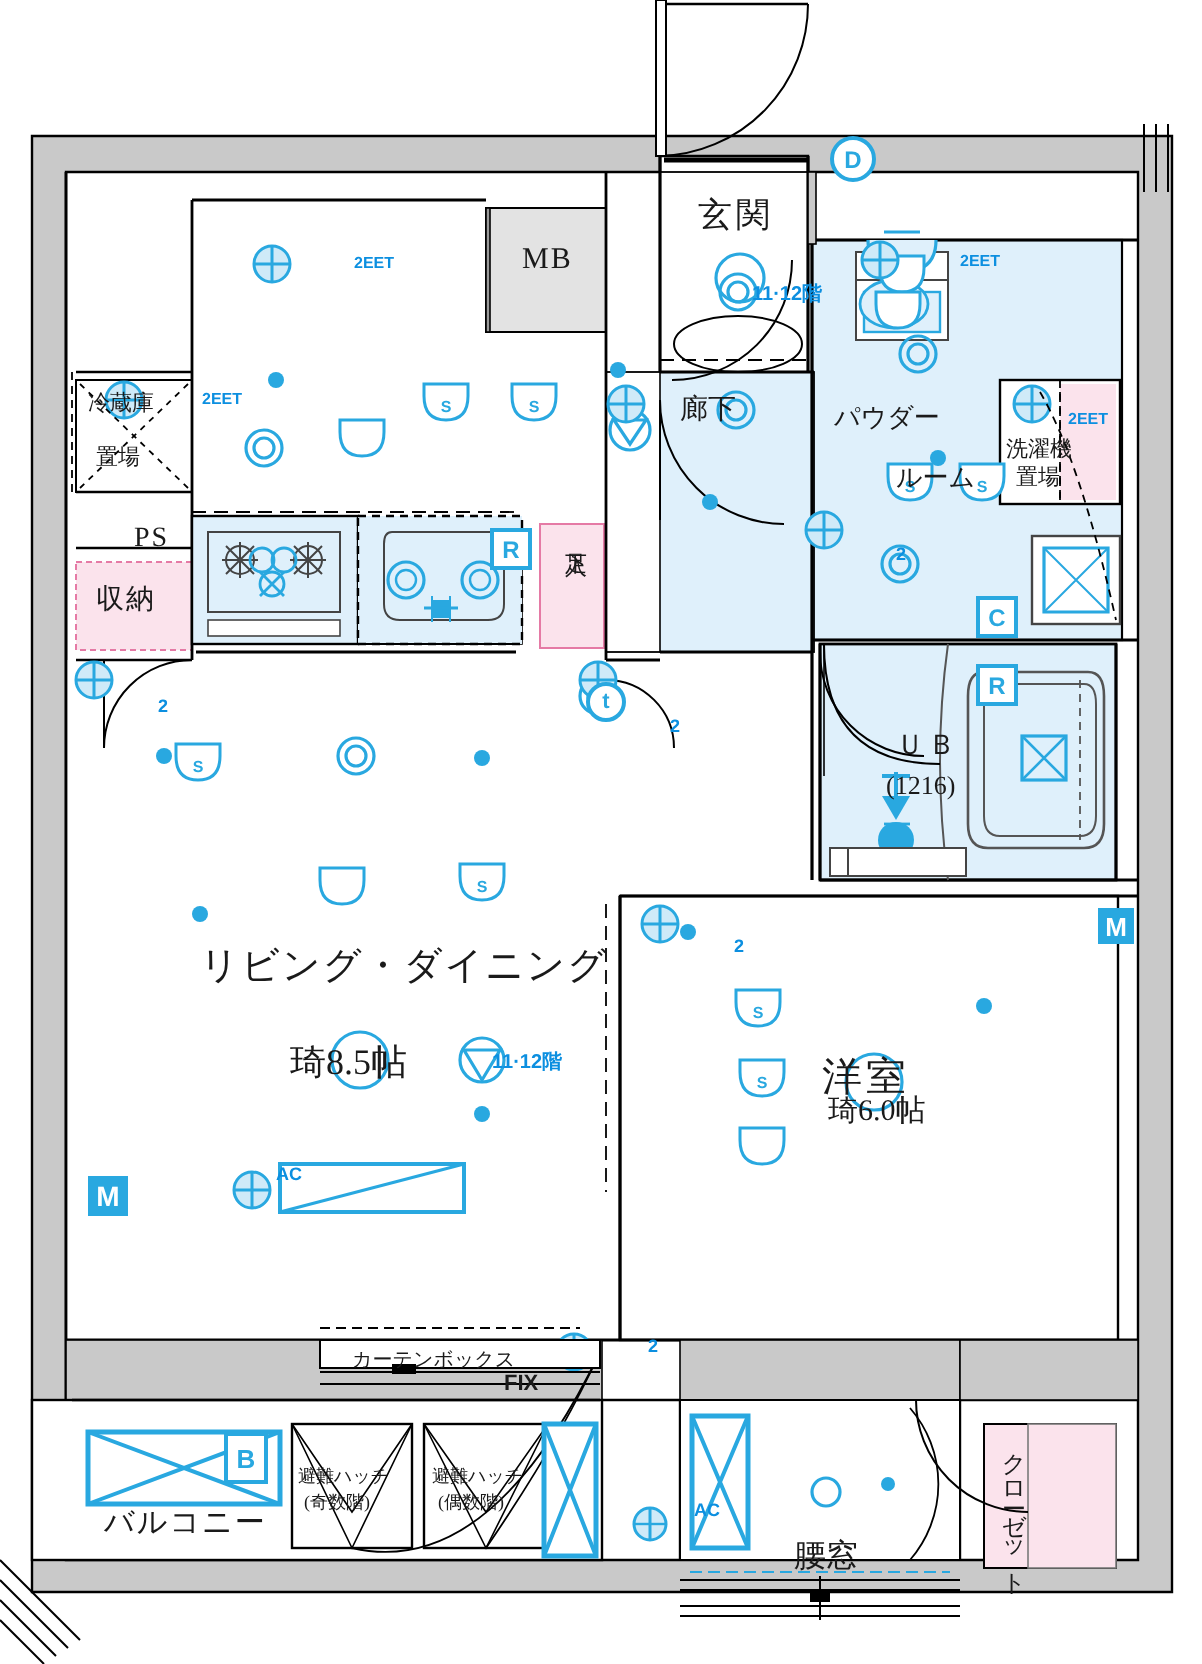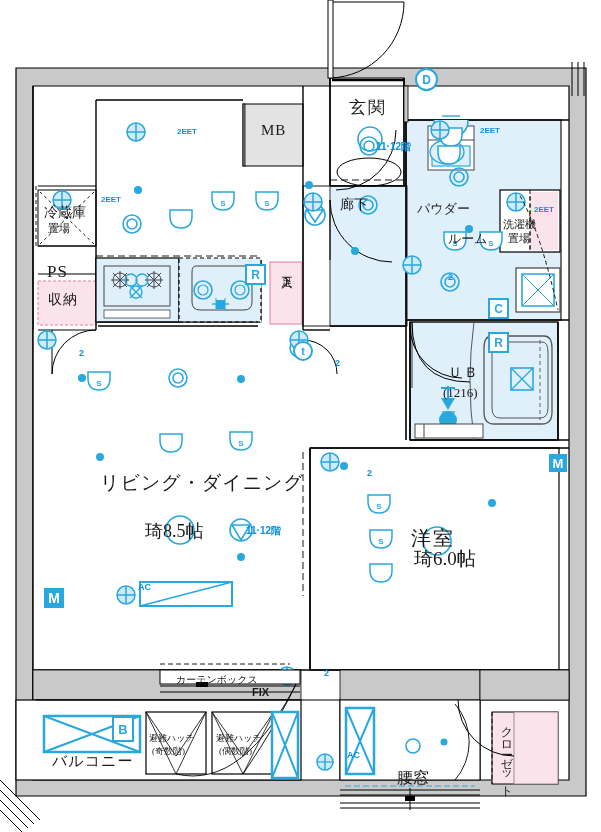--- a/index.html
+++ b/index.html
@@ -403,21 +403,21 @@
     <path d="M520,196 Q540,230 558,310" stroke-dasharray="4,3"></path>
   </g>
 
 </svg>
 
 <div class="lbl" style="left:100px;top:470px;font-size:19px;letter-spacing:1px;">リビング・ダイニング</div>
 <div class="lbl" style="left:145px;top:519px;font-size:18px;">琦8.5帖</div>
 <div class="lbl tiny blue" style="left:215px;top:524px;font-size:10px;">11·12階</div>
 
 <div class="lbl" style="left:411px;top:525px;font-size:20px;letter-spacing:2px;">洋室</div>
-<div class="lbl" style="left:414px;top:546px;font-size:19px;">琦6.0帖</div>
+<div class="lbl" style="left:414px;top:546px;font-size:15px;">琦6.0帖</div>
 
 <div class="lbl" style="left:349px;top:96px;font-size:17px;letter-spacing:2px;">玄関</div>
 <div class="lbl tiny blue" style="left:345px;top:140px;font-size:10px;">11·12階</div>
 
 <div class="lbl" style="left:340px;top:196px;font-size:14px;">廊下</div>
 
 <div class="lbl" style="left:417px;top:200px;font-size:13px;">パウダー</div>
 <div class="lbl" style="left:424px;top:230px;font-size:13px;margin-left:24px;">ルーム</div>
 
 <div class="lbl" style="left:448px;top:364px;font-size:14px;letter-spacing:2px;">ＵＢ</div>
@@ -426,23 +426,23 @@
 <div class="lbl" style="left:52px;top:752px;font-size:15px;letter-spacing:1px;">バルコニー</div>
 
 <div class="lbl-v" style="left:498px;top:718px;font-size:12px;letter-spacing:1px;">クローゼット</div>
 
 <div class="lbl" style="left:48px;top:291px;font-size:14px;letter-spacing:1px;">収納</div>
 
 <div class="lbl-v" style="left:279px;top:268px;font-size:11px;">下足入</div>
 
 <div class="lbl" style="left:261px;top:122px;font-size:15px;letter-spacing:1px;">MB</div>
 
-<div class="lbl" style="left:47px;top:262px;font-size:17px;letter-spacing:1px;">PS</div>
-
-<div class="lbl" style="left:44px;top:204px;font-size:14px;">冷蔵庫</div>
+<div class="lbl" style="left:67px;top:262px;font-size:14px;letter-spacing:1px;">PS</div>
+
+<div class="lbl" style="left:44px;top:194px;font-size:11px;">冷蔵庫</div>
 <div class="lbl" style="left:48px;top:221px;font-size:11px;">置場</div>
 
 <div class="lbl" style="left:503px;top:217px;font-size:11px;">洗濯機</div>
 <div class="lbl" style="left:508px;top:231px;font-size:11px;">置場</div>
 
 <div class="lbl" style="left:176px;top:673px;font-size:10px;">カーテンボックス</div>
 <div class="lbl sans" style="left:252px;top:686px;font-size:11px;font-weight:bold;">FIX</div>
 
 <div class="lbl" style="left:397px;top:768px;font-size:16px;text-align:right;">腰窓</div>
 

